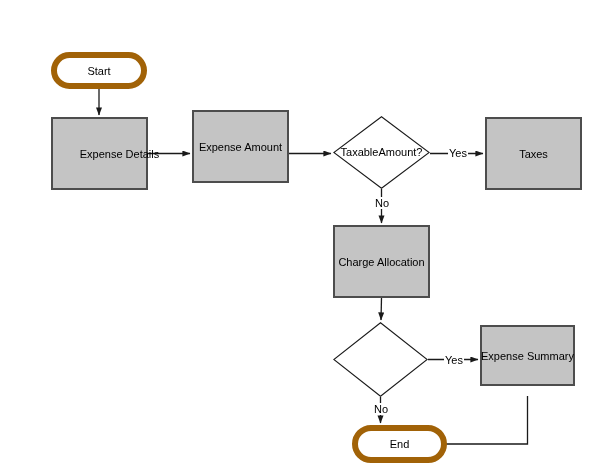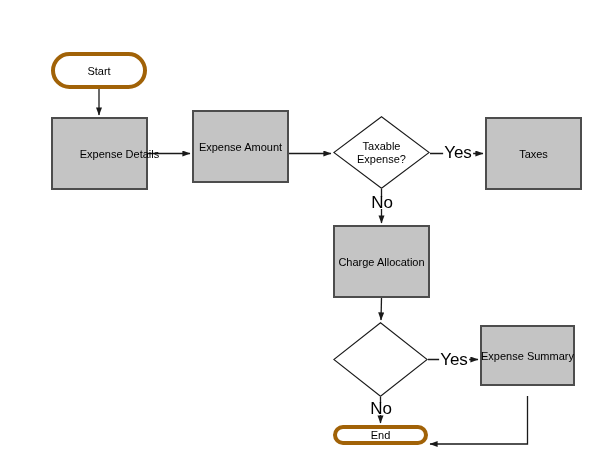--- a/index.html
+++ b/index.html
@@ -32,57 +32,57 @@
     font-size: 11px;
     color: #000000;
     white-space: nowrap;
   }
   .process {
     background: #c4c4c4;
     border: 2px solid #4d4d4d;
   }
   .terminator {
     background: #ffffff;
-    border: 4px solid #a16207;
+    border: 6px solid #a16207;
     border-radius: 19px;
   }
   .decision {
     background: transparent;
     border: none;
   }
   .decision svg.diamond-shape {
     position: absolute;
     left: 0;
     top: 0;
   }
   .decision .diamond-label {
     position: relative;
     display: flex;
-    flex-direction: column;
+    flex-direction: row;
     line-height: 13px;
   }
   .edge-label {
     position: absolute;
     transform: translate(-50%, -50%);
     background: #ffffff;
-    font-size: 17px;
+    font-size: 11px;
     color: #000000;
     padding: 0 1px;
     line-height: 12px;
   }
   
   #n-start            { left: 51px;  top: 52px;  width: 96px; height: 37px; }
   #n-expense-details  { left: 51px;  top: 117px; width: 97px; height: 73px; padding-left: 40px; }
   #n-expense-amount   { left: 192px; top: 110px; width: 97px; height: 73px; }
   #n-taxable          { left: 333px; top: 116px; width: 97px; height: 73px; }
   #n-taxes            { left: 485px; top: 117px; width: 97px; height: 73px; }
   #n-charge-alloc     { left: 333px; top: 225px; width: 97px; height: 73px; text-align: center; }
   #n-display          { left: 333px; top: 322px; width: 95px; height: 75px; }
   #n-expense-summary  { left: 480px; top: 325px; width: 95px; height: 61px; }
-  #n-end              { left: 333px; top: 425px; width: 95px; height: 20px; }
+  #n-end              { left: 352px; top: 425px; width: 95px; height: 38px; }
   #lbl-taxable-yes    { left: 458px; top: 153px; }
   #lbl-taxable-no     { left: 382px; top: 203px; }
   #lbl-display-yes    { left: 454px; top: 360px; }
   #lbl-display-no     { left: 381px; top: 409px; }
 </style>
 </head>
 <body>
 
 <div class="canvas">
 
@@ -114,21 +114,21 @@
   <div id="n-expense-amount" class="node process">
     <span>Expense Amount</span>
   </div>
 
   <div id="n-taxable" class="node decision">
     <svg class="diamond-shape" width="97" height="73" viewBox="0 0 97 73">
       <polygon points="48.5,0.8 96.2,36.5 48.5,72.2 0.8,36.5" fill="#ffffff" stroke="#1a1a1a" stroke-width="1.1"></polygon>
     </svg>
     <span class="diamond-label">
       <span>Taxable</span>
-      <span>Expense?</span>
+      <span>Amount?</span>
     </span>
   </div>
 
   <div id="n-taxes" class="node process">
     <span>Taxes</span>
   </div>
 
   <div id="n-charge-alloc" class="node process">
     <span>Charge Allocation</span>
   </div>

